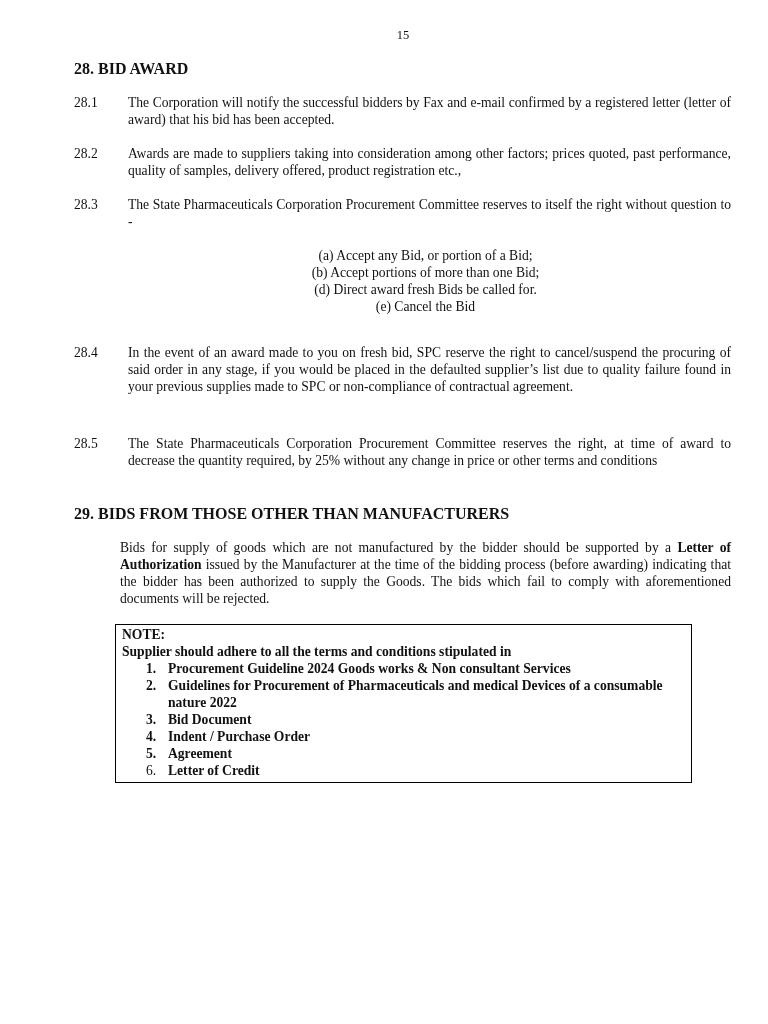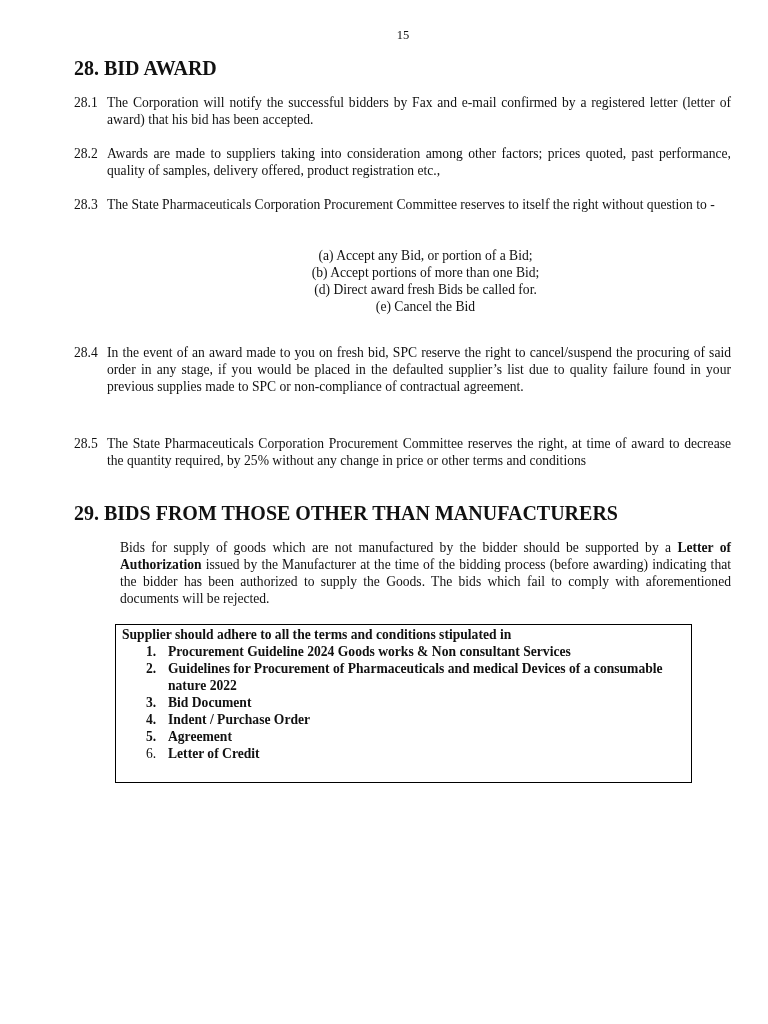--- a/index.html
+++ b/index.html
@@ -2,24 +2,24 @@
 <html><head>
   <meta charset="utf-8">
   <style>
     html, body { margin: 0; padding: 0; background: #ffffff; }
     body {
       width: 768px; height: 1024px; position: relative; overflow: hidden;
       font-family: "Liberation Serif", "DejaVu Serif", serif;
       color: #111111; font-size: 13.6px; line-height: 17px;
     }
     .page-num { position: absolute; top: 27px; left: 0; width: 806px; text-align: center; font-size: 12.5px; }
-    .heading { position: absolute; left: 74px; font-weight: bold; font-size: 20px; }
+    .heading { position: absolute; left: 74px; font-weight: bold; font-size: 16px; }
     .clause { position: absolute; left: 74px; width: 657px; }
     .clause .num { position: absolute; left: 0; top: 0; width: 46px; }
-    .clause .text { margin-left: 33px; text-align: justify; }
+    .clause .text { margin-left: 54px; text-align: justify; }
     .sublist { position: absolute; left: 120px; width: 611px; }
     .sublist div { height: 17px; text-align: center; }
     .para { position: absolute; left: 120px; width: 611px; text-align: justify; }
     .para b { font-weight: bold; }
     .note-box {
       position: absolute; left: 115px; top: 624px; width: 577px; height: 159px;
       border: 1px solid #000; box-sizing: border-box; padding: 1px 6px;
       font-weight: bold;
     }
     .note-box .note-list { margin: 0; padding: 0; list-style: none; }
@@ -64,20 +64,21 @@
 <div class="clause" style="top:435px;">
   <span class="num">28.5</span>
   <div class="text">The State Pharmaceuticals Corporation Procurement Committee reserves the right, at time of award to decrease the quantity required, by 25% without any change in price or other terms and conditions</div>
 </div>
 
 <div class="heading" style="top:505px;">29.  BIDS FROM THOSE OTHER THAN MANUFACTURERS</div>
 
 <div class="para" style="top:539px;"><span>Bids for supply of goods which are not manufactured by the bidder should be supported by a </span><b>Letter of Authorization</b><span> issued by the Manufacturer at the time of the bidding process (before awarding) indicating that the bidder has been authorized to supply the Goods. The bids which fail to comply with aforementioned documents will be rejected.</span></div>
 
 <div class="note-box">
+  <div>NOTE:</div>
   <div>Supplier should adhere to all the terms and conditions stipulated in</div>
   <ol class="note-list">
     <li><span class="n">1.</span><span>Procurement Guideline 2024 Goods works &amp; Non consultant Services</span></li>
     <li><span class="n">2.</span><span>Guidelines for Procurement of Pharmaceuticals and medical Devices of a consumable nature 2022</span></li>
     <li><span class="n">3.</span><span>Bid Document</span></li>
     <li><span class="n">4.</span><span>Indent / Purchase Order</span></li>
     <li><span class="n">5.</span><span>Agreement</span></li>
     <li><span class="n plain">6.</span><span>Letter of Credit</span></li>
   </ol>
 </div>

